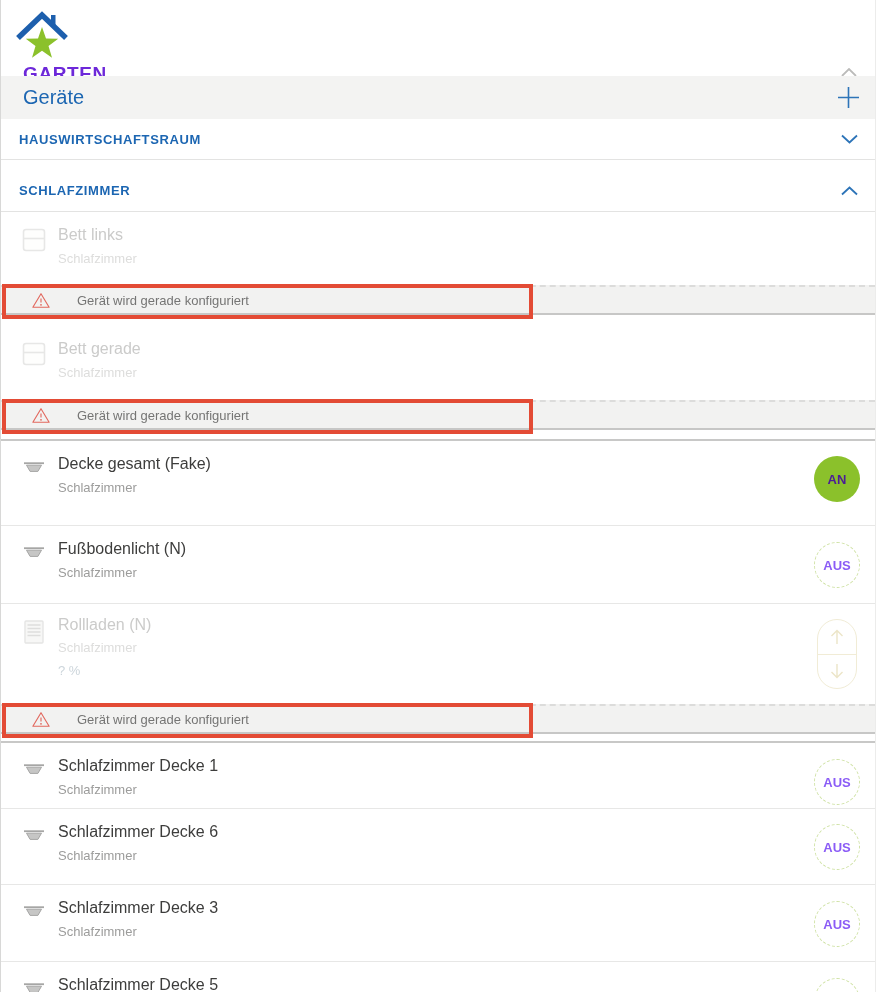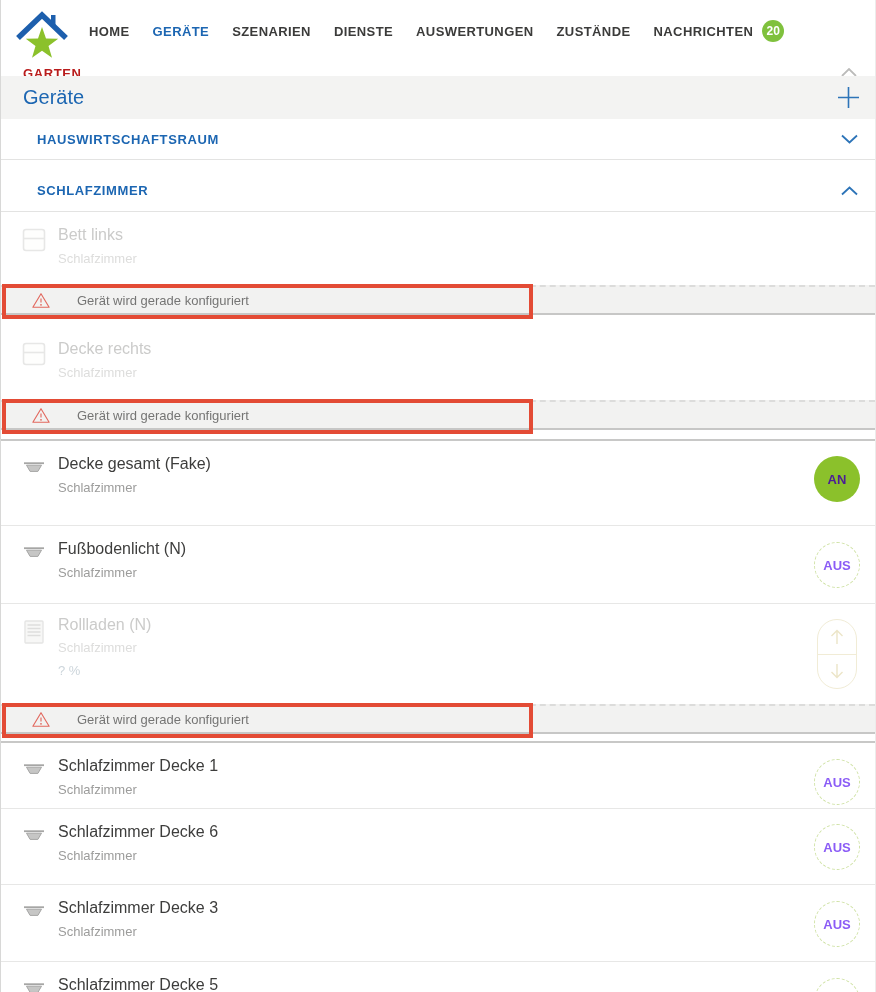--- a/index.html
+++ b/index.html
@@ -11,34 +11,34 @@
   .header{position:relative;height:62px;background:#fff;}
   .logo{position:absolute;left:14px;top:4px;width:56px;height:58px;}
   .nav{position:absolute;left:88px;top:0;height:62px;display:flex;align-items:center;gap:23px;}
   .nav-item{font-size:13px;font-weight:700;letter-spacing:.4px;color:#3b3b3a;cursor:pointer;white-space:nowrap;}
   .nav-item.active{color:#1c66b2;}
   .nav-badge{display:inline-flex;align-items:center;justify-content:center;width:22px;height:22px;
              border-radius:50%;background:#7fc13d;color:#fff;font-size:12px;font-weight:700;margin-left:-14px;}
 
   
   .clip-strip{position:relative;height:14px;background:#fff;overflow:hidden;}
-  .clip-strip .bg-section-label{position:absolute;left:22px;top:3px;font-size:13px;font-weight:700;
-        letter-spacing:.6px;color:#b91c1c;line-height:18px;}
+  .clip-strip .bg-section-label{position:absolute;left:22px;top:3px;font-size:19px;font-weight:700;
+        letter-spacing:.6px;color:#6d28d9;line-height:18px;}
   .clip-strip .partial-chevron{position:absolute;right:18px;top:6px;opacity:.9;}
 
   
   .toolbar{position:relative;height:43px;background:#f3f3f2;display:flex;align-items:center;}
   .toolbar-title{font-size:20px;color:#1c66b2;margin-left:22px;}
   .toolbar-add{position:absolute;right:15px;top:10px;width:23px;height:23px;cursor:pointer;}
 
   
   .section-row{position:relative;height:40px;background:#fff;border-bottom:1px solid #e3e3e2;
                display:flex;align-items:center;cursor:pointer;}
   .section-row.expanded{height:41px;}
-  .section-label{margin-left:36px;font-size:13px;font-weight:700;letter-spacing:.6px;color:#1c66b2;}
+  .section-label{margin-left:18px;font-size:13px;font-weight:700;letter-spacing:.6px;color:#1c66b2;}
   .section-chevron{position:absolute;right:17px;top:50%;transform:translateY(-50%);}
   .gap{background:#fff;}
 
   
   .row{position:relative;background:#fff;box-sizing:border-box;padding-left:6px;}
   .row.bordered{border-bottom:1px solid #e7e7e6;}
   .row.topline{border-top:2px solid #c8c8c7;}
   .dev-icon{position:absolute;left:21px;top:16px;width:24px;height:24px;}
   .dev-title{position:absolute;left:57px;top:14px;font-size:16px;color:#3d3d3c;}
   .dev-room{position:absolute;left:57px;top:39px;font-size:13px;color:#9c9c9b;}
@@ -70,30 +70,20 @@
 <body>
 
 <div class="page">
 
   <div class="header">
     <svg class="logo" viewBox="0 0 56 58">
       <polyline points="3,34 27,11 51,34" fill="none" stroke="#1d5fad" stroke-width="5.5"></polyline>
       <rect x="36" y="11" width="4.5" height="10" fill="#1d5fad"></rect>
       <polygon points="27,23 31,34.5 43.2,34.7 33.5,42.1 37,53.8 27,46.8 17,53.8 20.5,42.1 10.8,34.7 23,34.5" fill="#8bc12b"></polygon>
     </svg>
-    <div class="nav">
-      <span class="nav-item">HOME</span>
-      <span class="nav-item active">GERÄTE</span>
-      <span class="nav-item">SZENARIEN</span>
-      <span class="nav-item">DIENSTE</span>
-      <span class="nav-item">AUSWERTUNGEN</span>
-      <span class="nav-item">ZUSTÄNDE</span>
-      <span class="nav-item">NACHRICHTEN</span>
-      <span class="nav-badge">20</span>
-    </div>
   </div>
 
   <div class="clip-strip">
     <span class="bg-section-label">GARTEN</span>
     <svg class="partial-chevron" width="16" height="9" viewBox="0 0 16 9">
       <polyline points="1,8 8,1 15,8" fill="none" stroke="#b4b4b3" stroke-width="1.8"></polyline>
     </svg>
   </div>
 
   <div class="toolbar">
@@ -134,21 +124,21 @@
     <span class="warn-text">Gerät wird gerade konfiguriert</span>
     <div class="annotation-box"></div>
   </div>
   <div class="gap" style="height:11px"></div>
 
   <div class="row disabled" style="height:74px">
     <svg class="dev-icon" viewBox="0 0 24 24">
       <rect x="1.5" y="1.5" width="21" height="21" rx="2.5" fill="#fefefd" stroke="#e7e7e6" stroke-width="1.6"></rect>
       <line x1="1.5" y1="10.5" x2="22.5" y2="10.5" stroke="#e7e7e6" stroke-width="1.6"></line>
     </svg>
-    <div class="dev-title">Decke rechts</div>
+    <div class="dev-title">Bett gerade</div>
     <div class="dev-room">Schlafzimmer</div>
   </div>
   <div class="warnbar">
     <svg class="warn-icon" viewBox="0 0 20 18">
       <path d="M10 1.8 L18.6 16.2 H1.4 Z" fill="none" stroke="#e2685e" stroke-width="1.2" stroke-linejoin="round"></path>
       <line x1="10" y1="6.8" x2="10" y2="11" stroke="#e2685e" stroke-width="1.2"></line>
       <circle cx="10" cy="13.6" r="0.95" fill="#e2685e"></circle>
     </svg>
     <span class="warn-text">Gerät wird gerade konfiguriert</span>
     <div class="annotation-box"></div>

